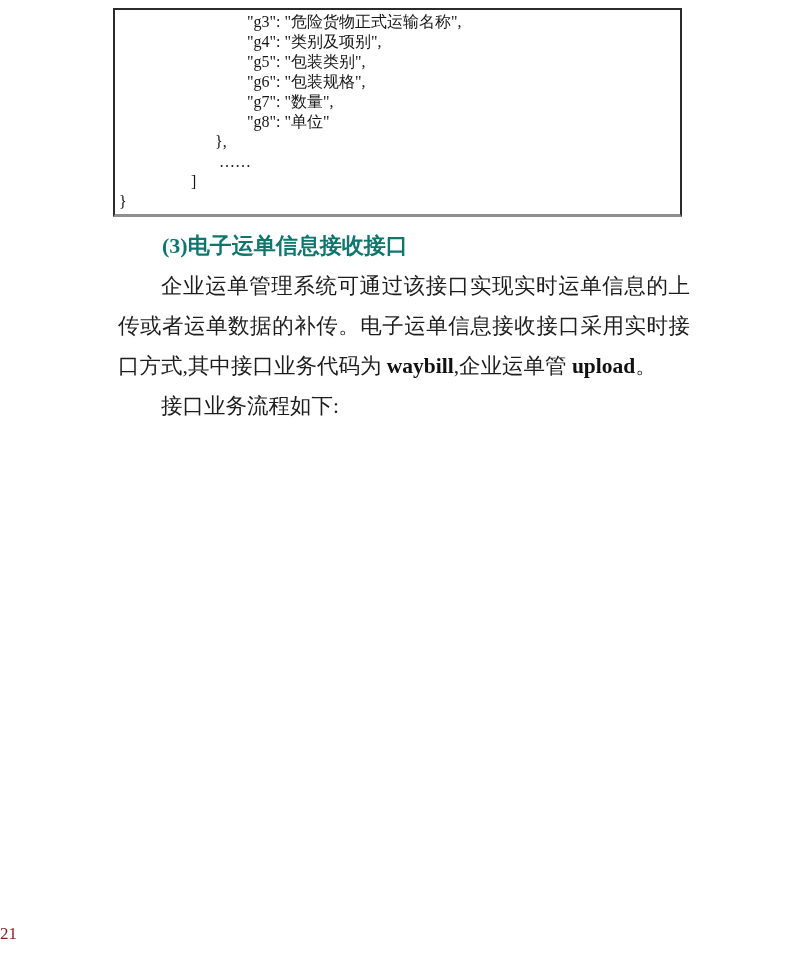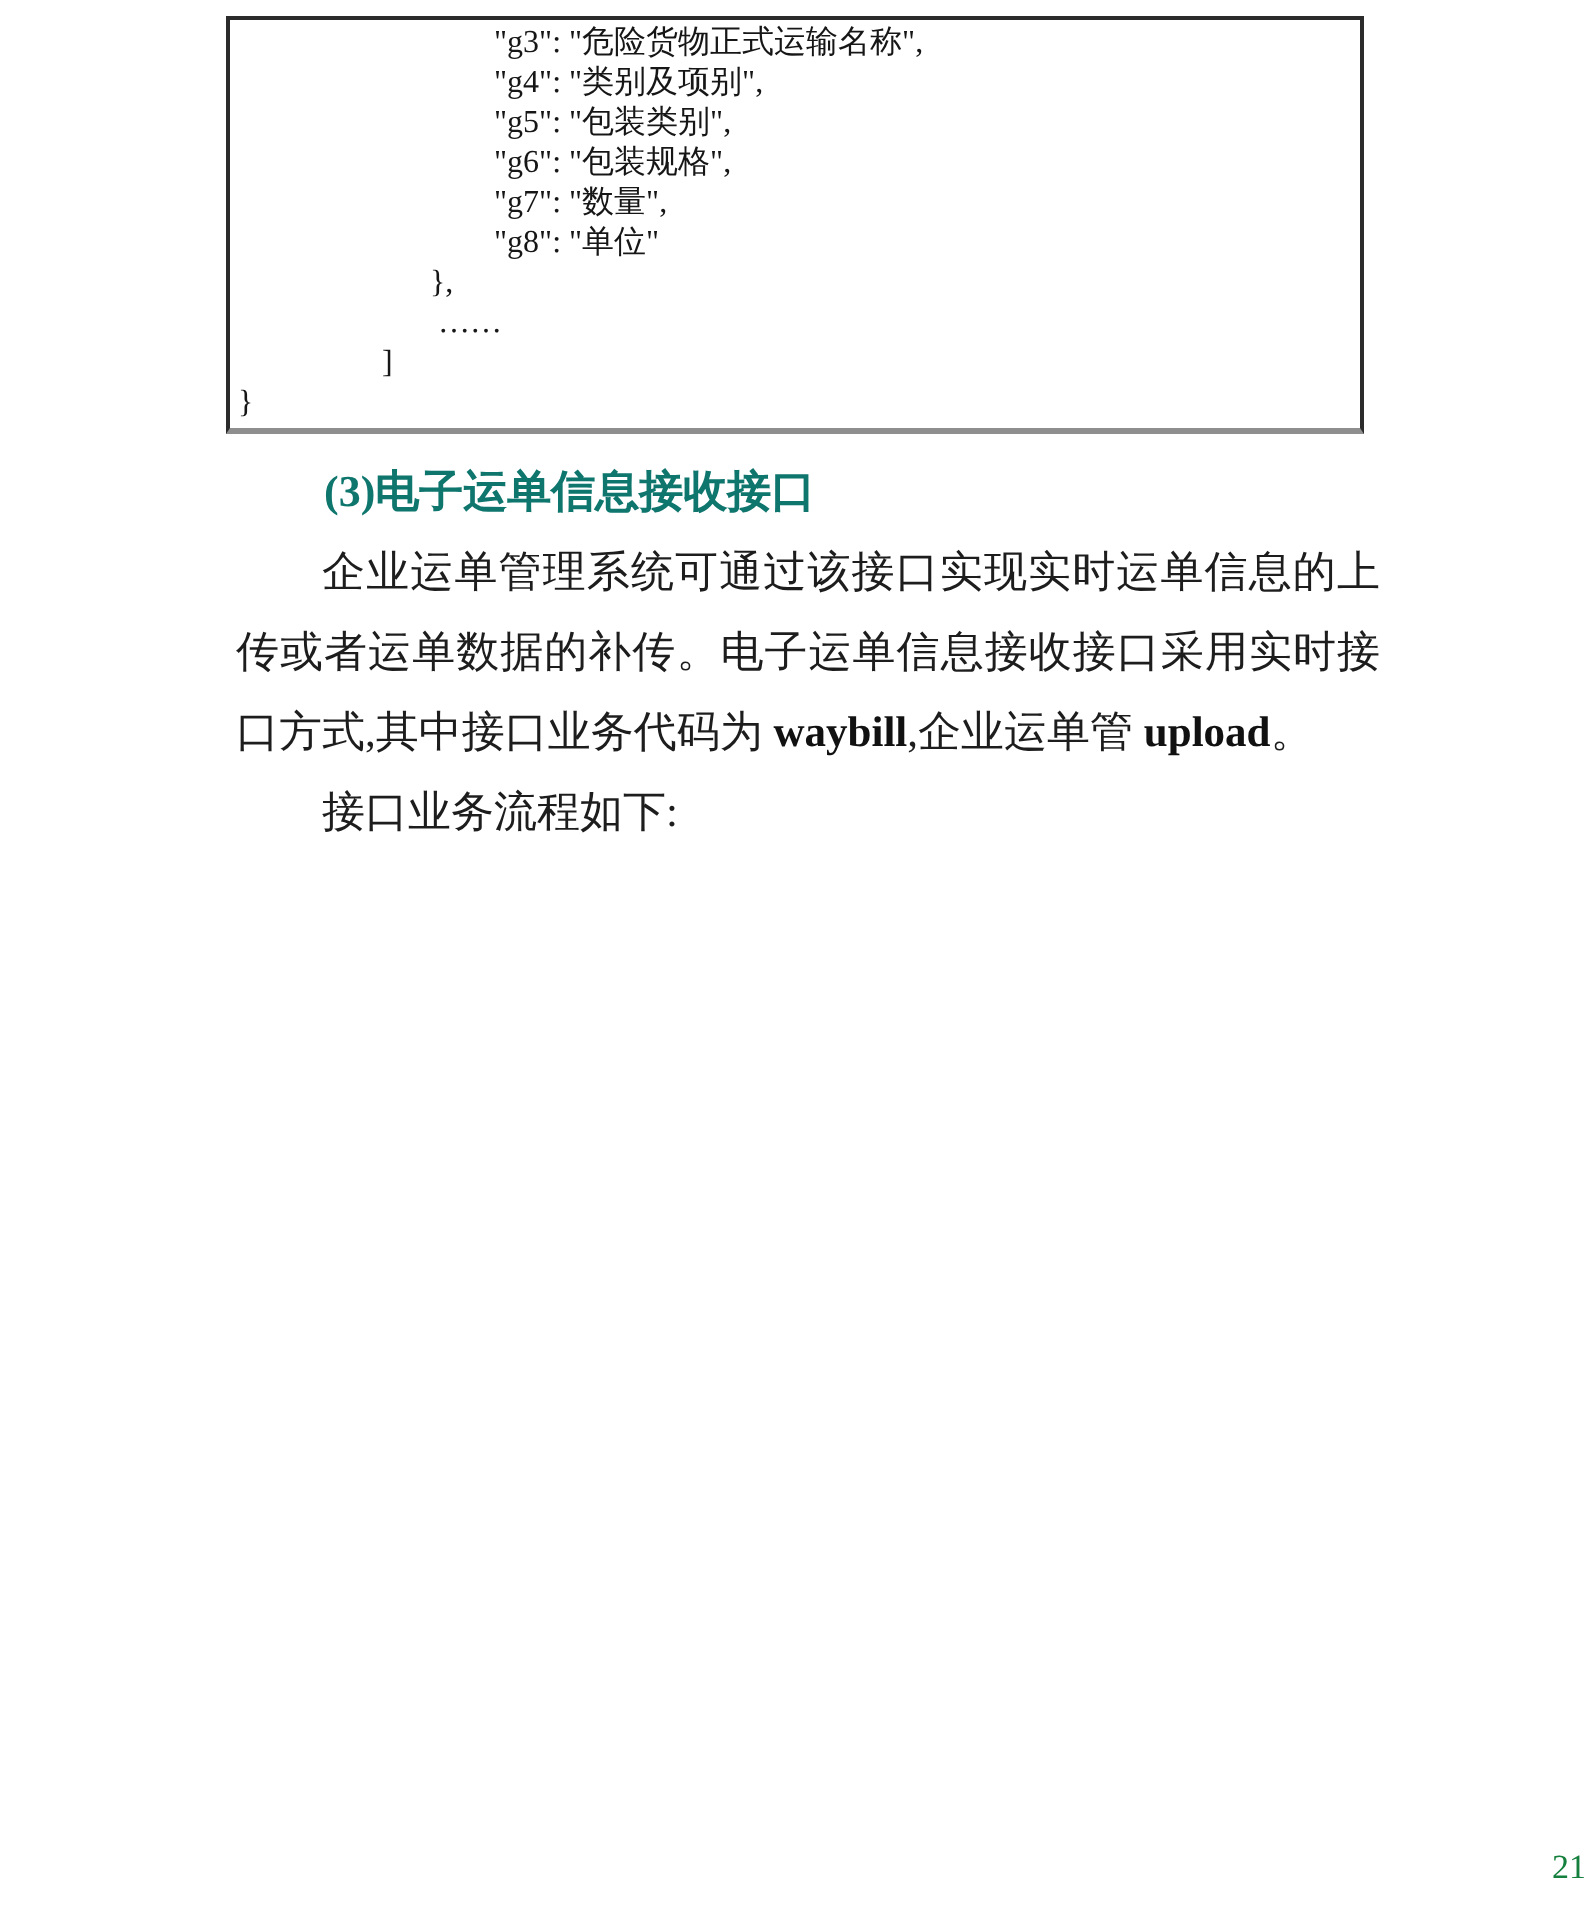--- a/index.html
+++ b/index.html
@@ -59,24 +59,24 @@
   }
   .body-para b {
     font-weight: bold;
     color: #111111;
   }
   .page-num {
     position: absolute;
     left: 0;
     top: 925px;
     width: 793px;
-    text-align: right;
+    text-align: left;
     font-size: 17px;
     line-height: 18px;
-    color: #15803d;
+    color: #7f1d1d;
   }
 </style>
 </head>
 <body>
 
 <div class="code-box">
   <div class="code-line">                                "g3": "危险货物正式运输名称",</div>
   <div class="code-line">                                "g4": "类别及项别",</div>
   <div class="code-line">                                "g5": "包装类别",</div>
   <div class="code-line">                                "g6": "包装规格",</div>

